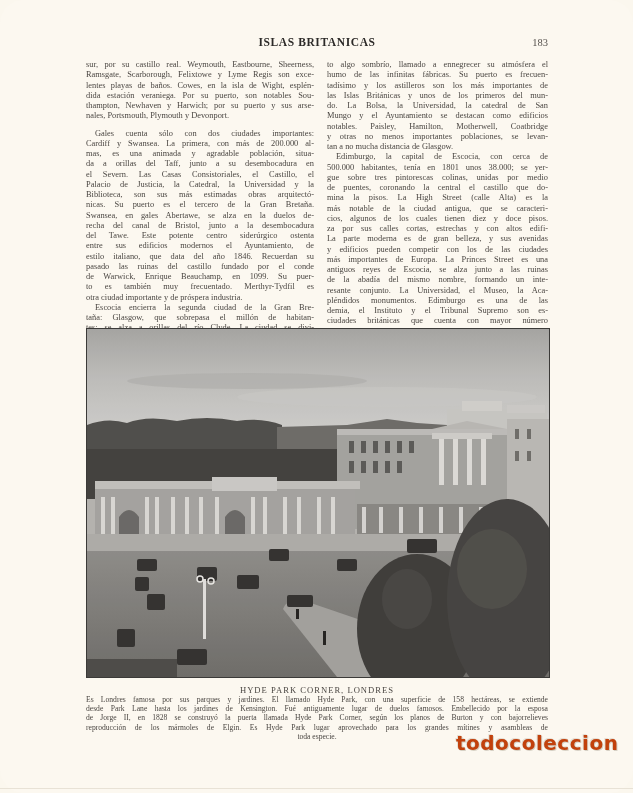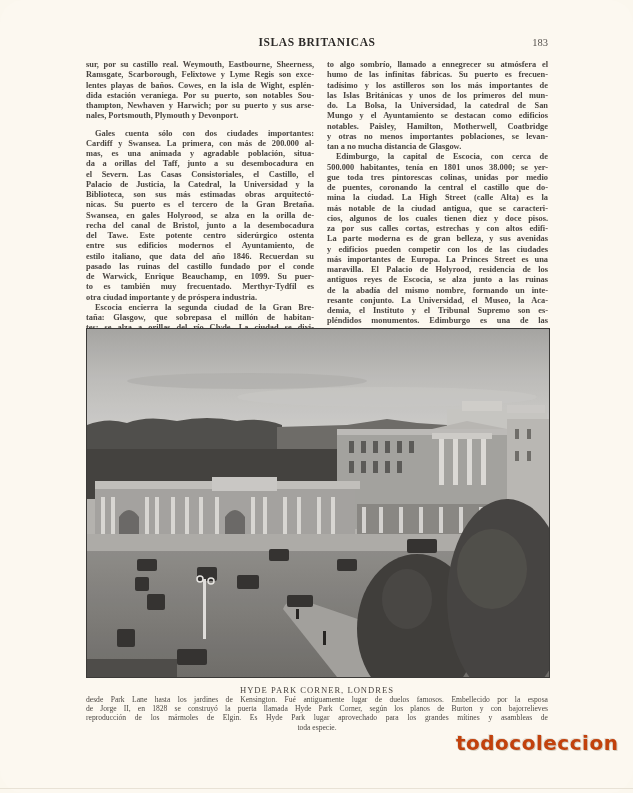--- a/index.html
+++ b/index.html
@@ -26,21 +26,21 @@
   .col {
     position: absolute; top: 60px; width: 228px;
     font-family: "Liberation Serif", serif;
     font-size: 8.4px; line-height: 10.25px; color: #4a4642;
     text-align: justify;
   }
   .col-left { left: 86px; }
   .col-right { left: 327px; width: 221px; }
   .col p { margin: 0; }
   .col p.gap { margin-top: 7px; }
-  .col .line { display: block; white-space: nowrap; overflow: hidden; text-align-last: justify; text-align: justify; font-weight: bold; }
+  .col .line { display: block; white-space: nowrap; overflow: hidden; text-align-last: justify; text-align: justify; }
 
   .photo {
     position: absolute; left: 86px; top: 328px; width: 462px; height: 348px;
     border: 1px solid #3b3a38;
     overflow: hidden;
     background: #b9b8b4;
   }
   .photo svg { display: block; }
 
   .caption-title {
@@ -87,21 +87,21 @@
     </p>
     <p class="gap">
       <span class="line" style="padding-left:9px">Gales cuenta sólo con dos ciudades importantes:</span>
       <span class="line">Cardiff y Swansea. La primera, con más de 200.000 al-</span>
       <span class="line">mas, es una animada y agradable población, situa-</span>
       <span class="line">da a orillas del Taff, junto a su desembocadura en</span>
       <span class="line">el Severn. Las Casas Consistoriales, el Castillo, el</span>
       <span class="line">Palacio de Justicia, la Catedral, la Universidad y la</span>
       <span class="line">Biblioteca, son sus más estimadas obras arquitectó-</span>
       <span class="line">nicas. Su puerto es el tercero de la Gran Bretaña.</span>
-      <span class="line">Swansea, en gales Holyrood, se alza en la orilla de-</span>
+      <span class="line">Swansea, en gales Abertawe, se alza en la duelos de-</span>
       <span class="line">recha del canal de Bristol, junto a la desembocadura</span>
       <span class="line">del Tawe. Este potente centro siderúrgico ostenta</span>
       <span class="line">entre sus edificios modernos el Ayuntamiento, de</span>
       <span class="line">estilo italiano, que data del año 1846. Recuerdan su</span>
       <span class="line">pasado las ruinas del castillo fundado por el conde</span>
       <span class="line">de Warwick, Enrique Beauchamp, en 1099. Su puer-</span>
       <span class="line">to es también muy frecuentado. Merthyr-Tydfil es</span>
       <span class="line" style="text-align-last:left">otra ciudad importante y de próspera industria.</span>
     </p>
     <p>
@@ -123,35 +123,34 @@
       <span class="line">las Islas Británicas y unos de los primeros del mun-</span>
       <span class="line">do. La Bolsa, la Universidad, la catedral de San</span>
       <span class="line">Mungo y el Ayuntamiento se destacan como edificios</span>
       <span class="line">notables. Paisley, Hamilton, Motherwell, Coatbridge</span>
       <span class="line">y otras no menos importantes poblaciones, se levan-</span>
       <span class="line" style="text-align-last:left">tan a no mucha distancia de Glasgow.</span>
     </p>
     <p>
       <span class="line" style="padding-left:9px">Edimburgo, la capital de Escocia, con cerca de</span>
       <span class="line">500.000 habitantes, tenía en 1801 unos 38.000; se yer-</span>
-      <span class="line">gue toda tres pintorescas colinas, unidas por medio</span>
+      <span class="line">gue sobre tres pintorescas colinas, unidas por medio</span>
       <span class="line">de puentes, coronando la central el castillo que do-</span>
-      <span class="line">mina la ciudad. La High Street (calle Alta) es la</span>
+      <span class="line">mina la pisos. La High Street (calle Alta) es la</span>
       <span class="line">más notable de la ciudad antigua, que se caracteri-</span>
       <span class="line">cios, algunos de los cuales tienen diez y doce pisos.</span>
       <span class="line">za por sus calles cortas, estrechas y con altos edifi-</span>
       <span class="line">La parte moderna es de gran belleza, y sus avenidas</span>
       <span class="line">y edificios pueden competir con los de las ciudades</span>
       <span class="line">más importantes de Europa. La Princes Street es una</span>
-      <span class="line">maravilla. El Palacio de Holyrood, residencia de los</span>
       <span class="line">antiguos reyes de Escocia, se alza junto a las ruinas</span>
       <span class="line">de la abadía del mismo nombre, formando un inte-</span>
       <span class="line">resante conjunto. La Universidad, el Museo, la Aca-</span>
+      <span class="line">pléndidos monumentos. Edimburgo es una de las</span>
       <span class="line">demia, el Instituto y el Tribunal Supremo son es-</span>
-      <span class="line">pléndidos monumentos. Edimburgo es una de las</span>
       <span class="line">ciudades británicas que cuenta con mayor número</span>
       <span class="line">de iglesias, y la catedral de San Gil es notable. Mag-</span>
       <span class="line">níficos parques y jardines la embellecen extraordi-</span>
     </p>
   </div>
 
   <div class="photo">
     <svg width="462" height="348" viewBox="0 0 462 348" xmlns="http://www.w3.org/2000/svg">
       <defs>
         <linearGradient id="sky" x1="0" y1="0" x2="0" y2="1">
@@ -279,20 +278,21 @@
         <rect x="236" y="302" width="3" height="14"></rect>
         <rect x="209" y="280" width="3" height="10"></rect>
       </g>
 
       <rect x="0" y="0" width="462" height="348" fill="#7a776f" opacity="0.08"></rect>
     </svg>
   </div>
 
   <div class="caption-title">HYDE PARK CORNER, LONDRES</div>
   <div class="caption-body">
+    <span class="line">Es Londres famosa por sus parques y jardines. El llamado Hyde Park, con una superficie de 158 hectáreas, se extiende</span>
     <span class="line">desde Park Lane hasta los jardines de Kensington. Fué antiguamente lugar de duelos famosos. Embellecido por la esposa</span>
     <span class="line">de Jorge II, en 1828 se construyó la puerta llamada Hyde Park Corner, según los planos de Burton y con bajorrelieves</span>
     <span class="line">reproducción de los mármoles de Elgin. Es Hyde Park lugar aprovechado para los grandes mítines y asambleas de</span>
     <span class="line last">toda especie.</span>
   </div>
 
   <div class="watermark">todocoleccion</div>
   <div class="bottom-rule"></div>
 </div>
 

